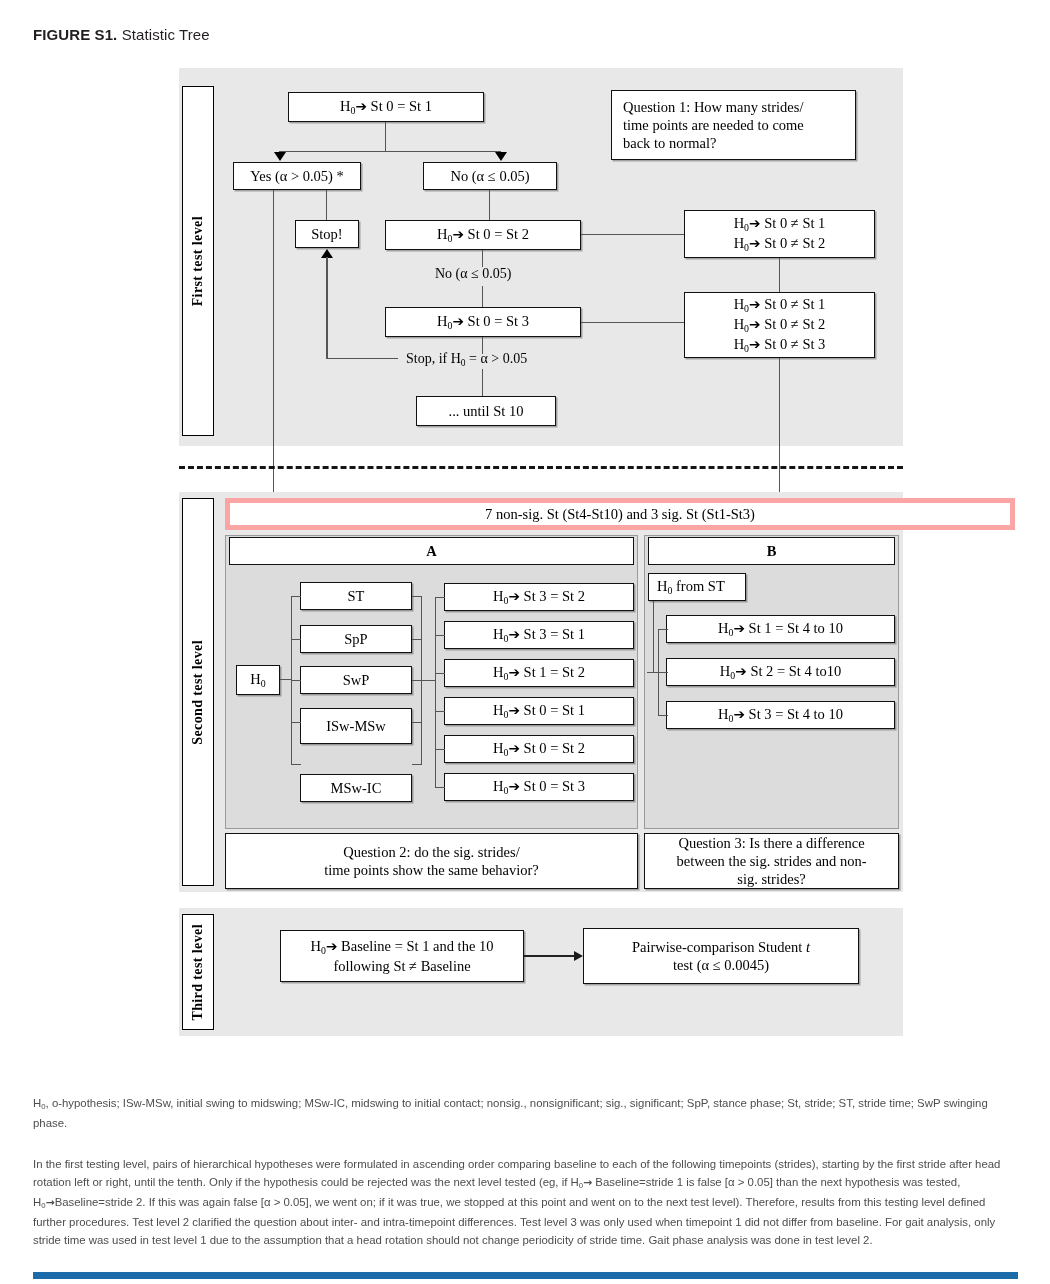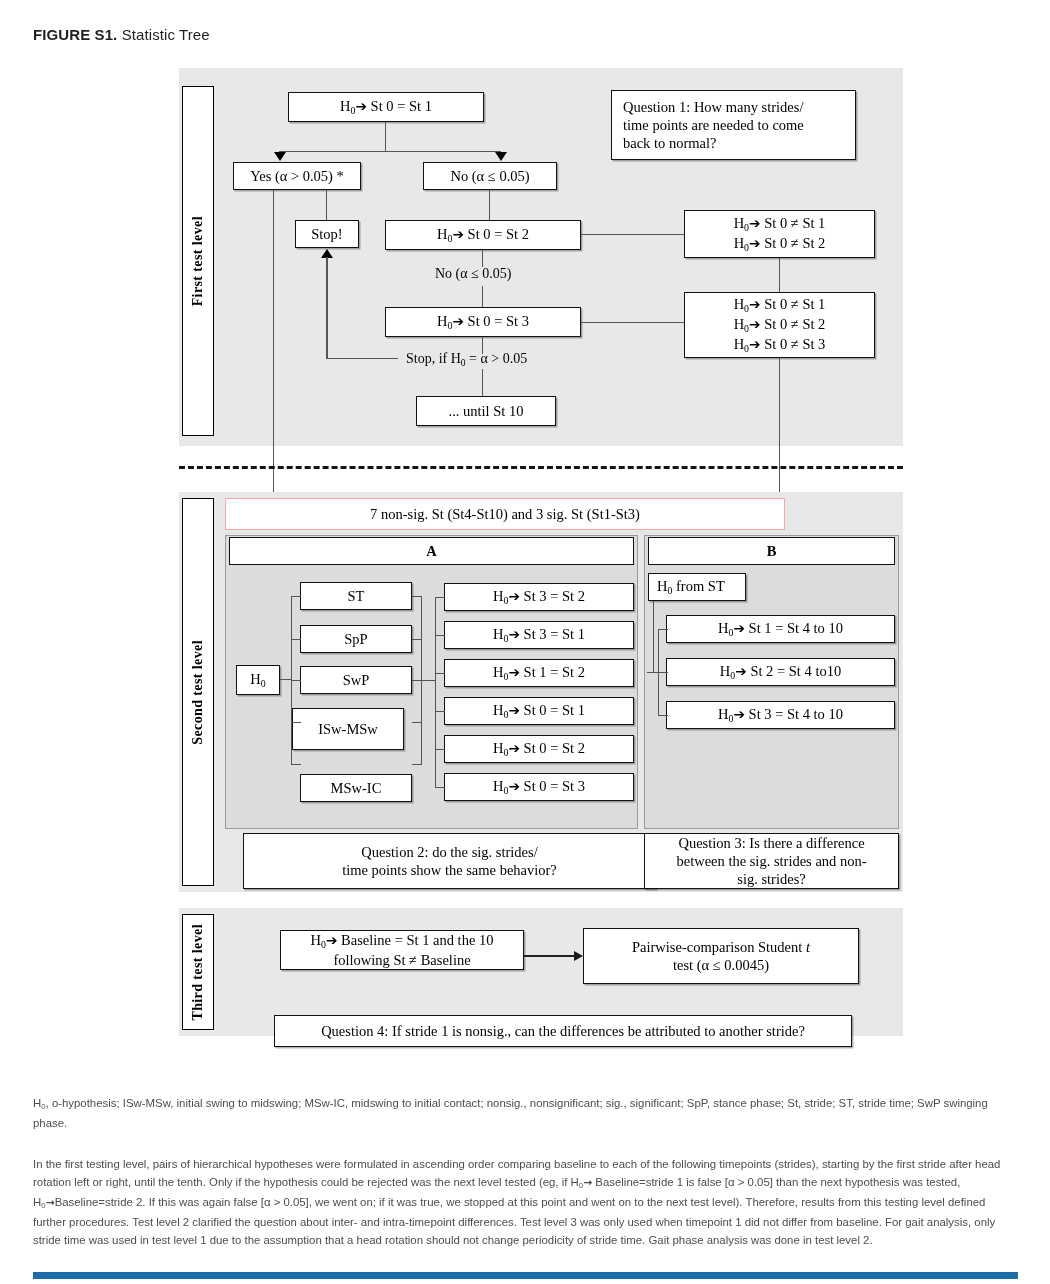--- a/index.html
+++ b/index.html
@@ -209,21 +209,21 @@
   <div class="ln-v" style="left:97px; top:378px; width:1.4px; height:52px;"></div>
 
   <div id="dashed-divider"></div>
 
   <div class="panel" style="left:3px; top:424px; width:724px; height:400px;"></div>
 
   <div class="levelbox" style="left:6px; top:430px; width:32px; height:388px;">
     <span>Second test level</span>
   </div>
 
-  <div class="node plain" style="left:49px; top:430px; width:560px; height:32px; border:1px solid #fca5a5;">
+  <div class="node plain" style="left:49px; top:430px; width:790px; height:32px; border:5px solid #fca5a5;">
     <span>7 non-sig. St (St4-St10) and 3 sig. St (St1-St3)</span>
   </div>
 
   <div class="panel" style="left:49px; top:467px; width:413px; height:294px; background:#dcdcdc; border:1px solid #9a9a9a;"></div>
   <div class="node plain" style="left:53px; top:469px; width:405px; height:28px; font-weight:bold;">
     <span>A</span>
   </div>
 
   <div class="panel" style="left:468px; top:467px; width:255px; height:294px; background:#dcdcdc; border:1px solid #9a9a9a;"></div>
   <div class="node plain" style="left:472px; top:469px; width:247px; height:28px; font-weight:bold;">
@@ -236,21 +236,21 @@
 
   <div class="node" style="left:124px; top:514px; width:112px; height:28px;">
     <span>ST</span>
   </div>
   <div class="node" style="left:124px; top:557px; width:112px; height:28px;">
     <span>SpP</span>
   </div>
   <div class="node" style="left:124px; top:598px; width:112px; height:28px;">
     <span>SwP</span>
   </div>
-  <div class="node" style="left:116px; top:640px; width:112px; height:42px;font-family:Liberation Serif, serif;">
+  <div class="node" style="left:124px; top:640px; width:112px; height:36px;font-family:Liberation Serif, serif;">
     <span>ISw-MSw</span>
   </div>
   <div class="node" style="left:124px; top:682px; width:112px; height:28px;margin-top:24px;">
     <span>MSw-IC</span>
   </div>
 
   <div class="ln-h" style="left:104px; top:611px; width:12px; height:1.4px;"></div>
   <div class="ln-v" style="left:115px; top:528px; width:1.4px; height:168px;"></div>
   <div class="ln-h" style="left:115px; top:528px; width:10px; height:1.4px;"></div>
   <div class="ln-h" style="left:115px; top:571px; width:10px; height:1.4px;"></div>
@@ -307,50 +307,47 @@
     <span>H<sub>0</sub><span class="arrw">➔</span> St 3 = St 4 to 10</span>
   </div>
 
   <div class="ln-v" style="left:477px; top:533px; width:1.4px; height:71px;"></div>
   <div class="ln-h" style="left:471px; top:604px; width:12px; height:1.4px;"></div>
   <div class="ln-v" style="left:482px; top:561px; width:1.4px; height:86px;"></div>
   <div class="ln-h" style="left:482px; top:561px; width:10px; height:1.4px;"></div>
   <div class="ln-h" style="left:482px; top:604px; width:10px; height:1.4px;"></div>
   <div class="ln-h" style="left:482px; top:647px; width:10px; height:1.4px;"></div>
 
-  <div class="node multiline" style="left:67px; top:765px; width:413px; height:56px;">
+  <div class="node multiline" style="left:49px; top:765px; width:413px; height:56px;">
     <span class="ln">Question 2: do the sig. strides/</span>
     <span class="ln">time points show the same behavior?</span>
   </div>
   <div class="node multiline" style="left:468px; top:765px; width:255px; height:56px;">
     <span class="ln">Question 3: Is there a difference</span>
     <span class="ln">between the sig. strides and non-</span>
     <span class="ln">sig. strides?</span>
   </div>
 
   <div class="panel" style="left:3px; top:840px; width:724px; height:128px;"></div>
 
   <div class="levelbox" style="left:6px; top:846px; width:32px; height:116px;">
     <span>Third test level</span>
   </div>
 
-  <div class="node multiline" style="left:104px; top:862px; width:244px; height:40px;">
+  <div class="node multiline" style="left:104px; top:862px; width:244px; height:52px;">
     <span class="ln">H<sub>0</sub><span class="arrw">➔</span> Baseline = St 1 and the 10</span>
     <span class="ln">following St ≠ Baseline</span>
   </div>
 
   <div class="ln-h dark" style="left:348px; top:887px; width:52px; height:1.6px;"></div>
   <div class="arrow-right" style="left:398px; top:883px;"></div>
 
   <div class="node multiline" style="left:407px; top:860px; width:276px; height:56px;">
     <span class="ln">Pairwise-comparison Student <span class="ital">t</span></span>
     <span class="ln">test (α ≤ 0.0045)</span>
   </div>
 
-  <div class="node" style="left:98px; top:947px; width:578px; height:32px;">
-    <span>Question 4: If stride 1 is nonsig., can the differences be attributed to another stride?</span>
-  </div>
 
 </div>
 
 <div class="foot" id="foot-abbrev">H<sub>0</sub>, o-hypothesis; ISw-MSw, initial swing to midswing; MSw-IC, midswing to initial contact; nonsig., nonsignificant; sig., significant; SpP, stance phase; St, stride; ST, stride time; SwP swinging phase.</div>
 <div class="foot" id="foot-body">In the first testing level, pairs of hierarchical hypotheses were formulated in ascending order comparing baseline to each of the following timepoints (strides), starting by the first stride after head rotation left or right, until the tenth. Only if the hypothesis could be rejected was the next level tested (eg, if H<sub>0</sub><span class="arrw">→</span> Baseline=stride 1 is false [α &gt; 0.05] than the next hypothesis was tested, H<sub>0</sub><span class="arrw">→</span>Baseline=stride 2. If this was again false [α &gt; 0.05], we went on; if it was true, we stopped at this point and went on to the next test level). Therefore, results from this testing level defined further procedures. Test level 2 clarified the question about inter- and intra-timepoint differences. Test level 3 was only used when timepoint 1 did not differ from baseline. For gait analysis, only stride time was used in test level 1 due to the assumption that a head rotation should not change periodicity of stride time. Gait phase analysis was done in test level 2.</div>
 <div id="bottom-rule"></div>
 
 </body></html>

